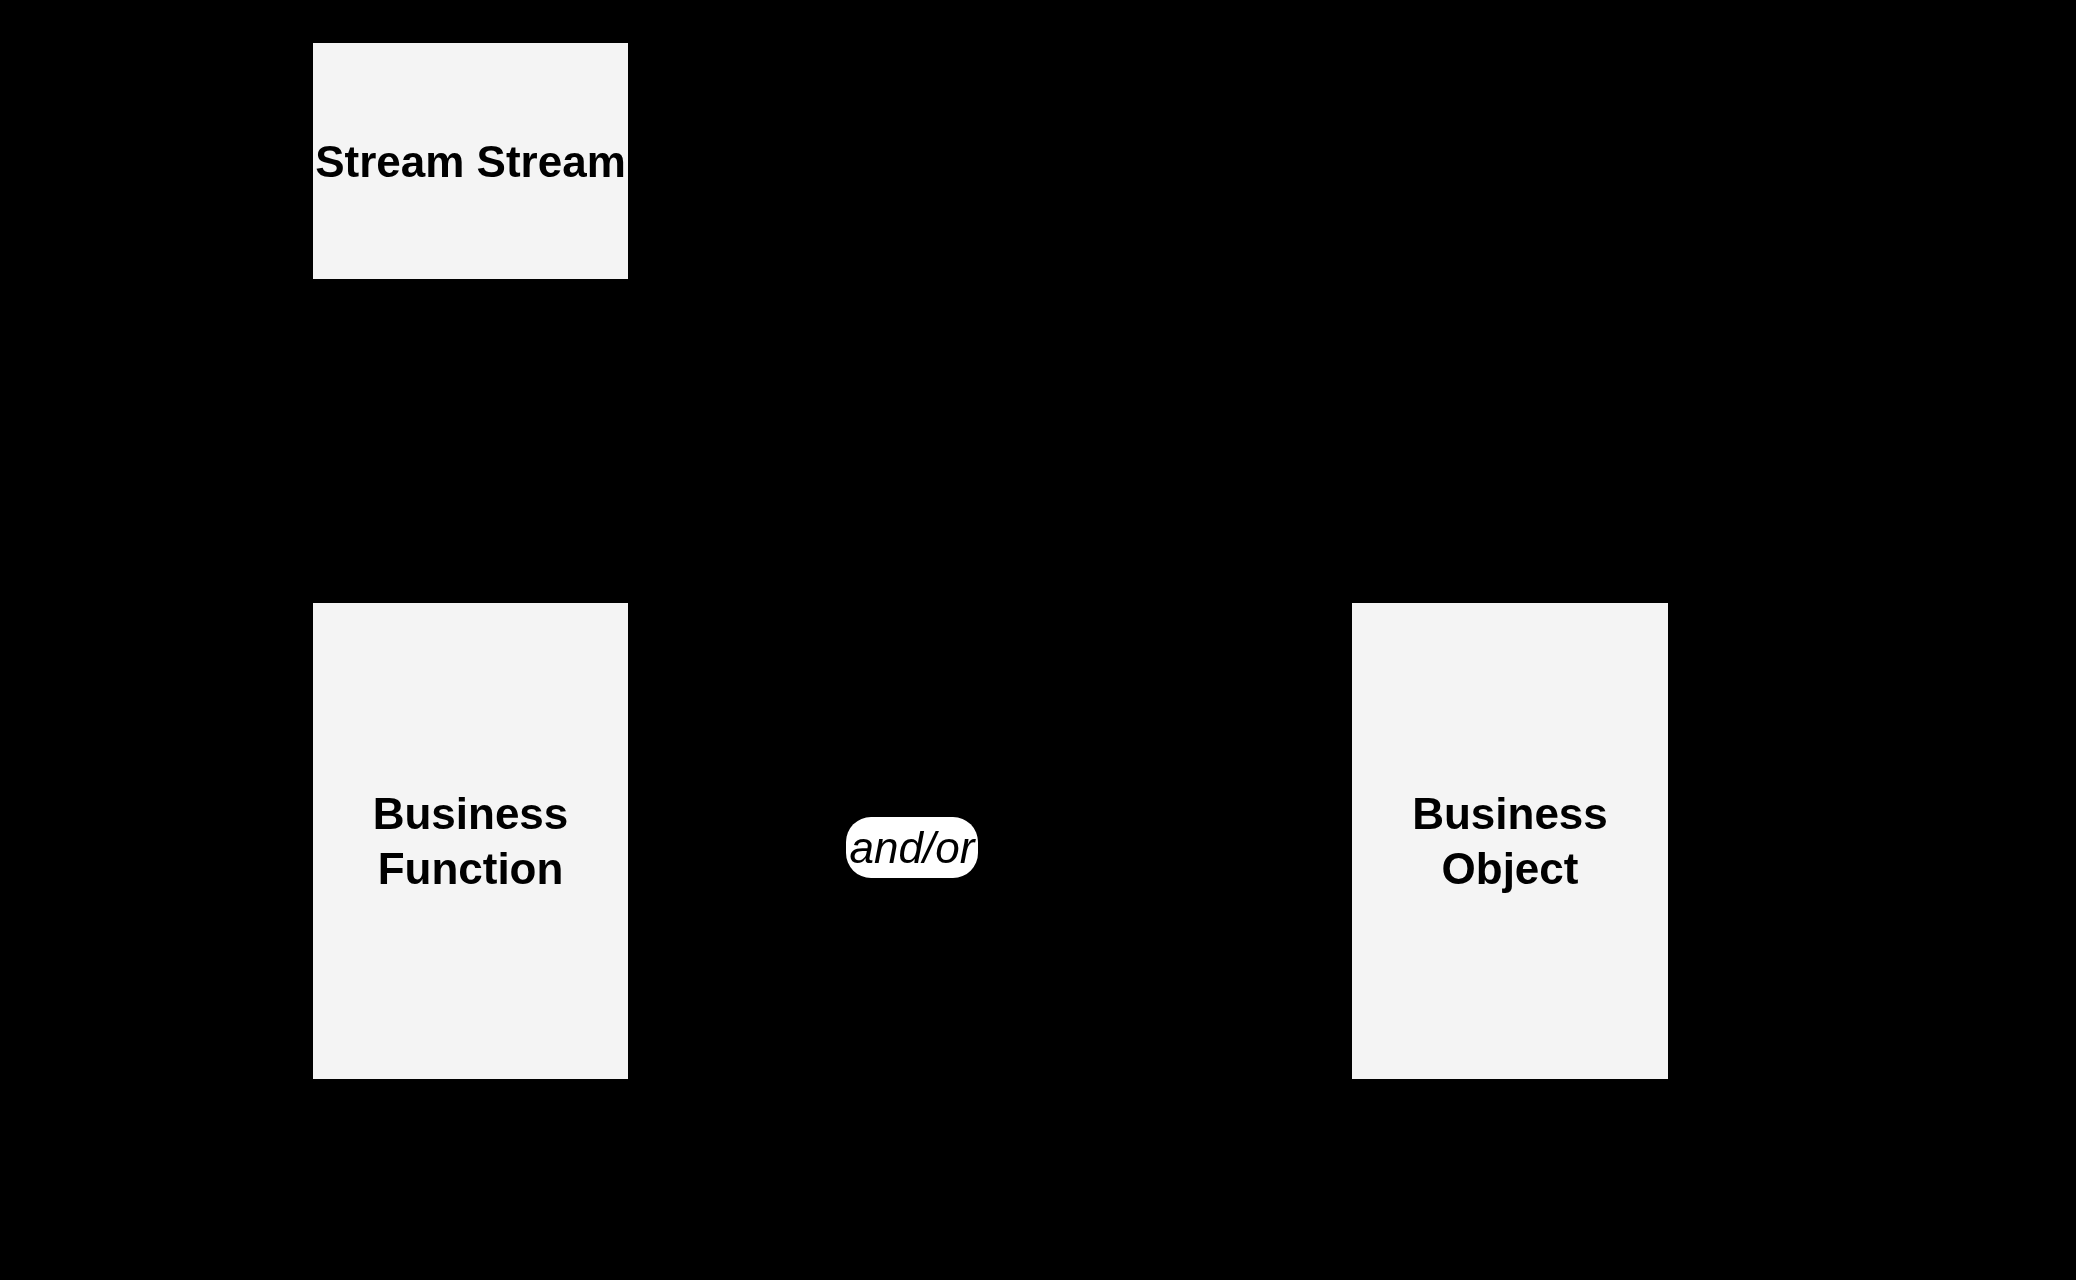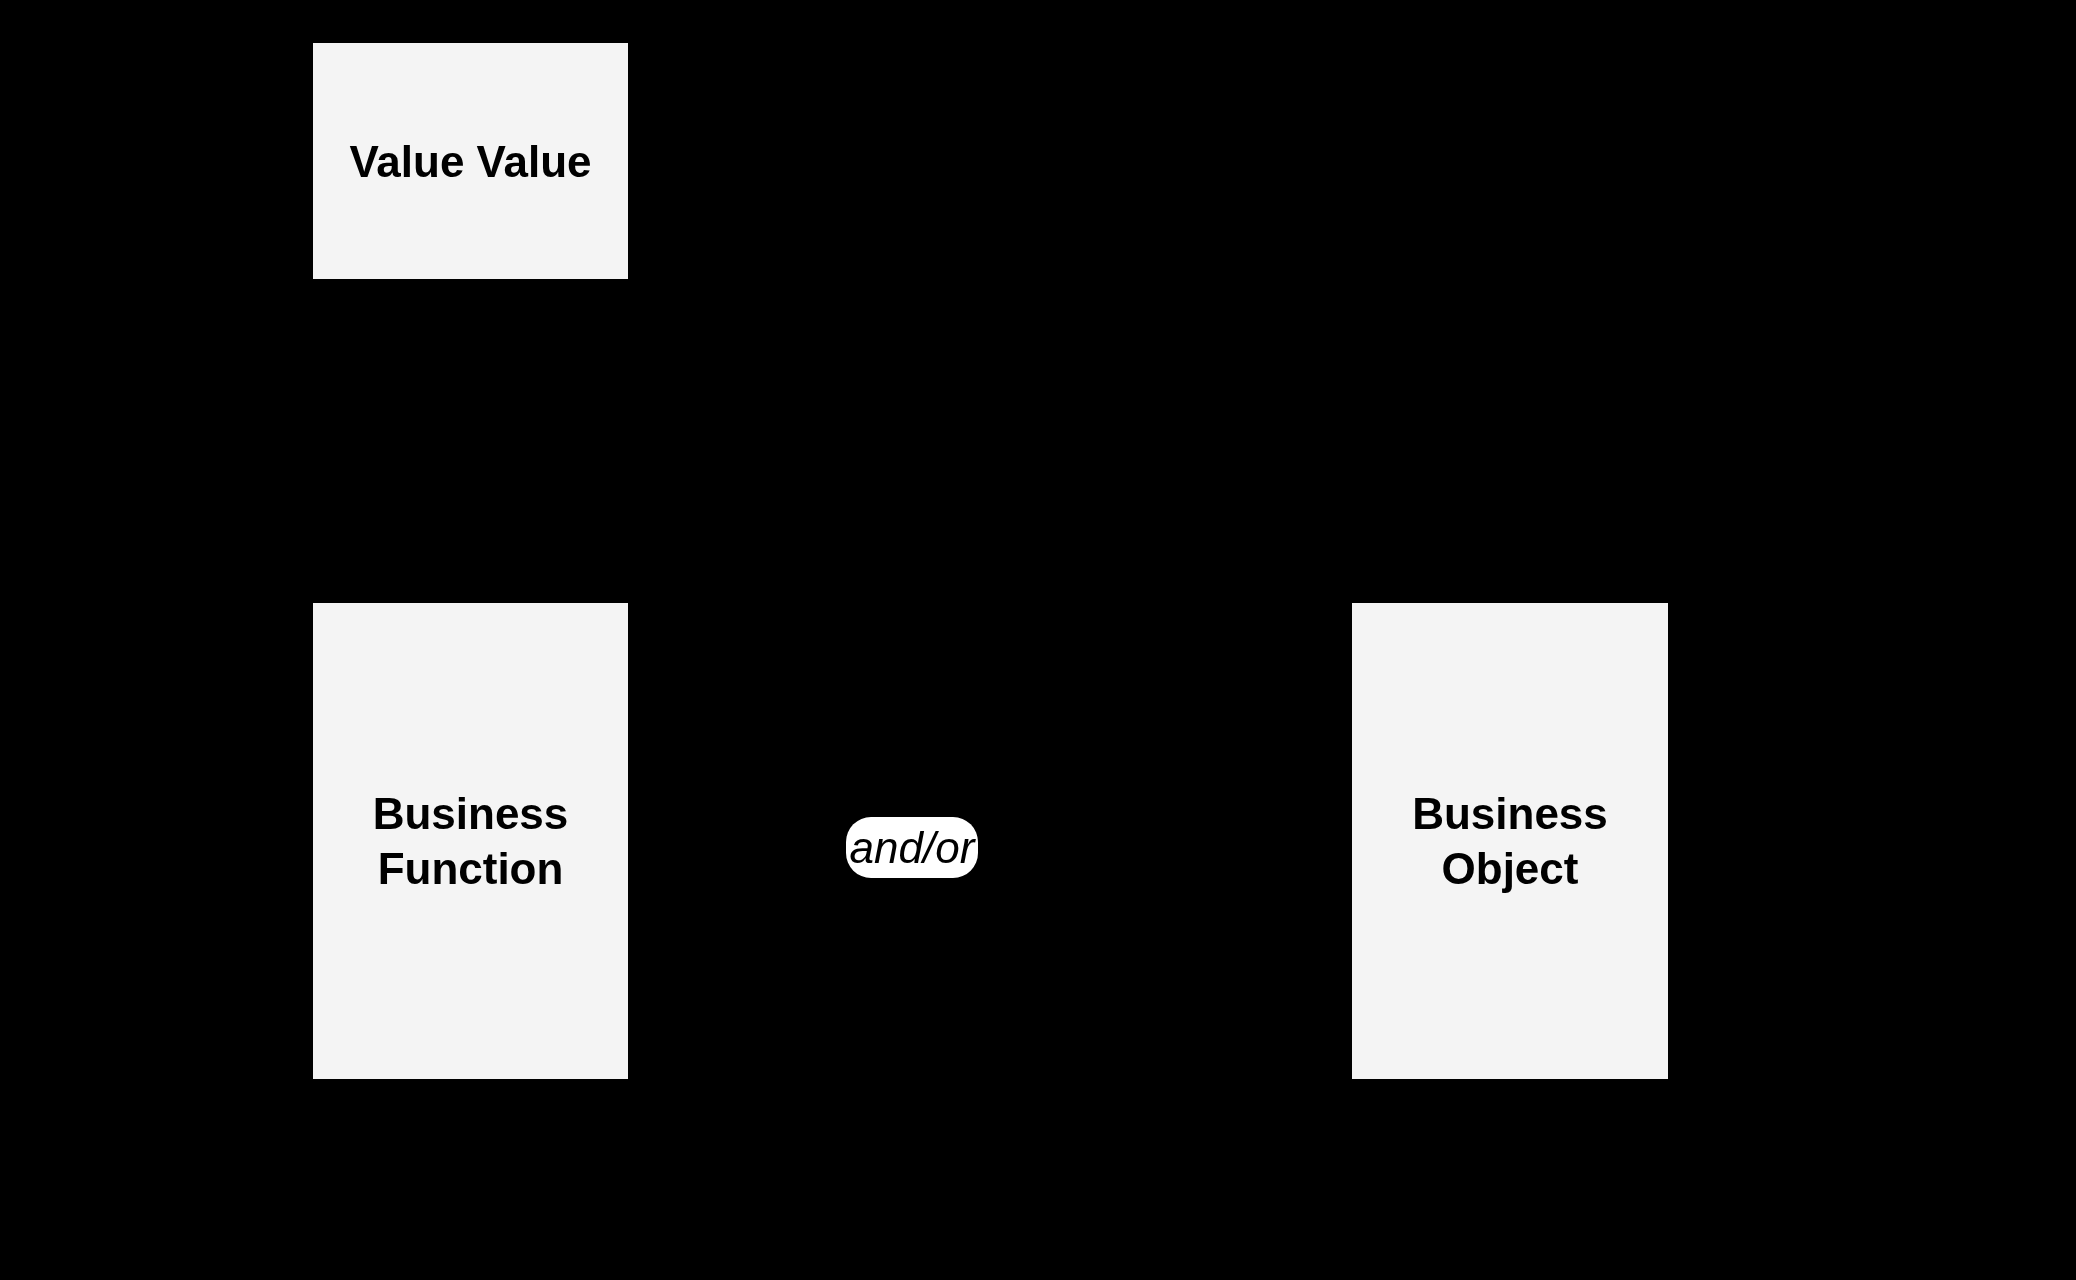--- a/index.html
+++ b/index.html
@@ -69,21 +69,21 @@
     line-height: 1;
     white-space: nowrap;
   }
 </style>
 </head>
 <body>
 
 <div class="canvas">
 
   <div class="node" id="node-value-stream">
-    <span class="node-label">Value Value</span>
+    <span class="node-label">Stream Stream</span>
   </div>
 
   <div class="node" id="node-business-function">
     <span class="node-label">Business
 Function</span>
   </div>
 
   <div class="node" id="node-business-object">
     <span class="node-label">Business
 Object</span>

